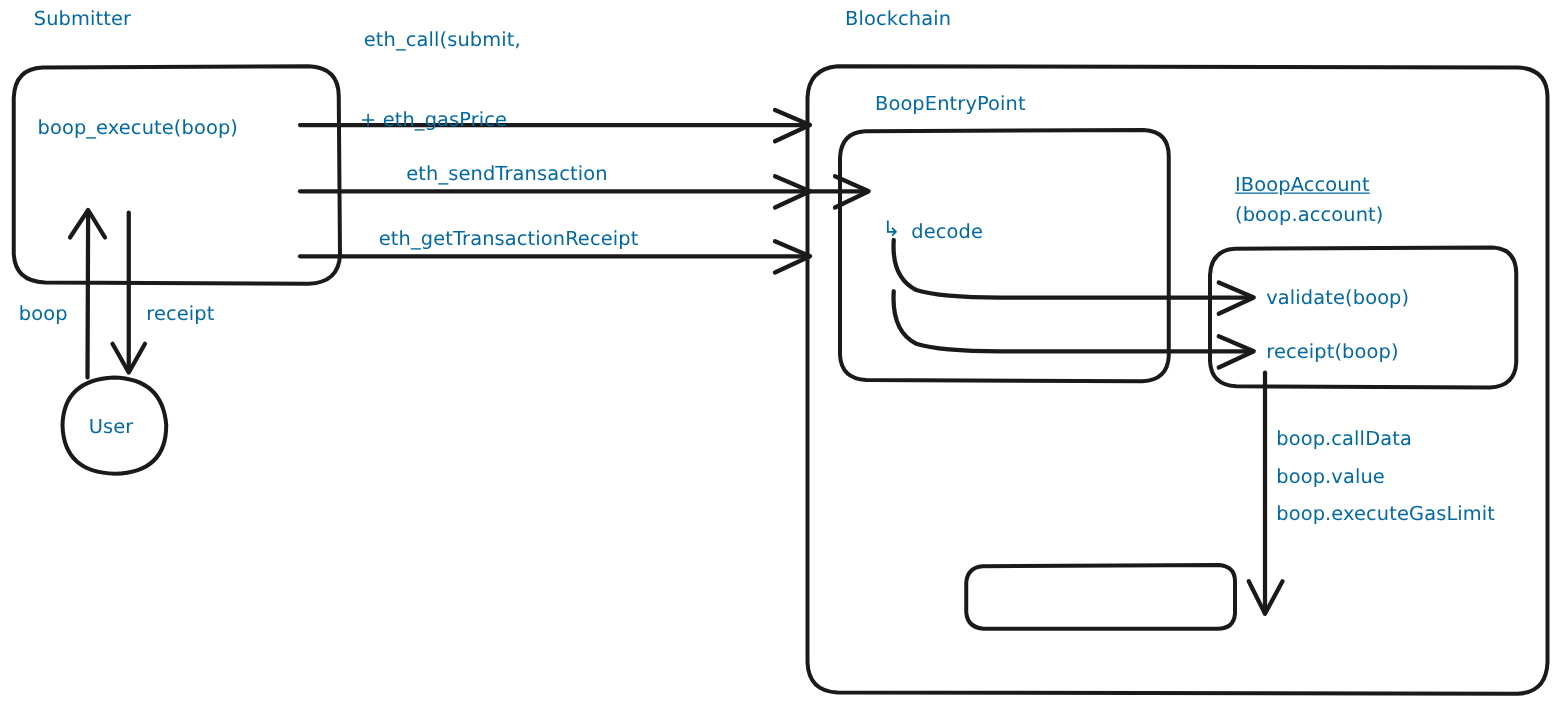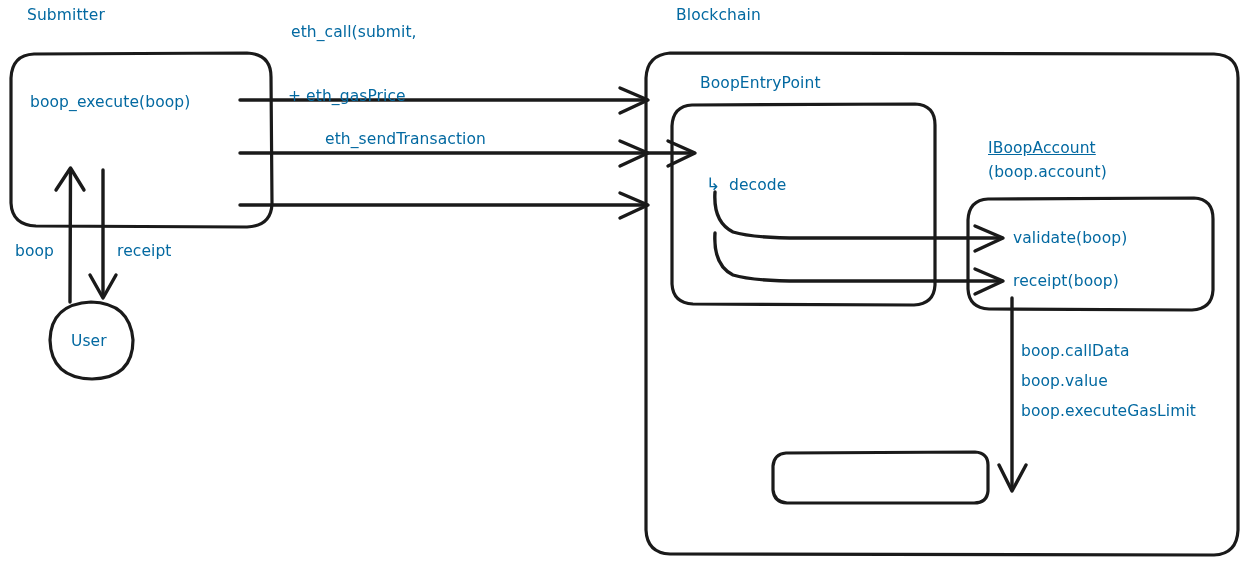--- a/index.html
+++ b/index.html
@@ -106,20 +106,21 @@
 
   <div class="lbl" style="left:71px; top:330px;">User</div>
 
   <div class="lbl" style="left:291px; top:21px;">eth_call(submit,</div>
 
 
   <div class="lbl" style="left:288px; top:73px;margin-top:12px;">+ eth_gasPrice</div>
 
   <div class="lbl" style="left:325px; top:128px;">eth_sendTransaction</div>
 
+  <div class="lbl" style="left:303px; top:180px;">eth_getTransactionReceipt</div>
 
   <div class="lbl lbl-title" style="left:676px; top:4px;text-align:center;">Blockchain</div>
 
   <div class="lbl lbl-title" style="left:700px; top:72px;">BoopEntryPoint</div>
 
 
   <div class="lbl" style="left:706px; top:172px; font-size:17px;">↳</div>
 
   <div class="lbl lbl-code" style="left:729px; top:174px;">decode</div>
 

